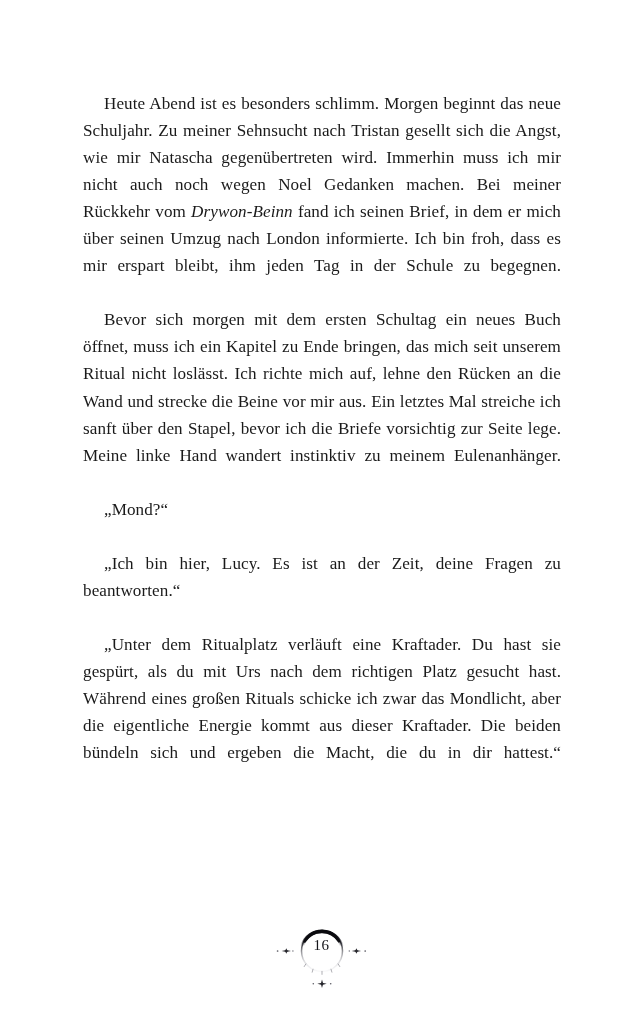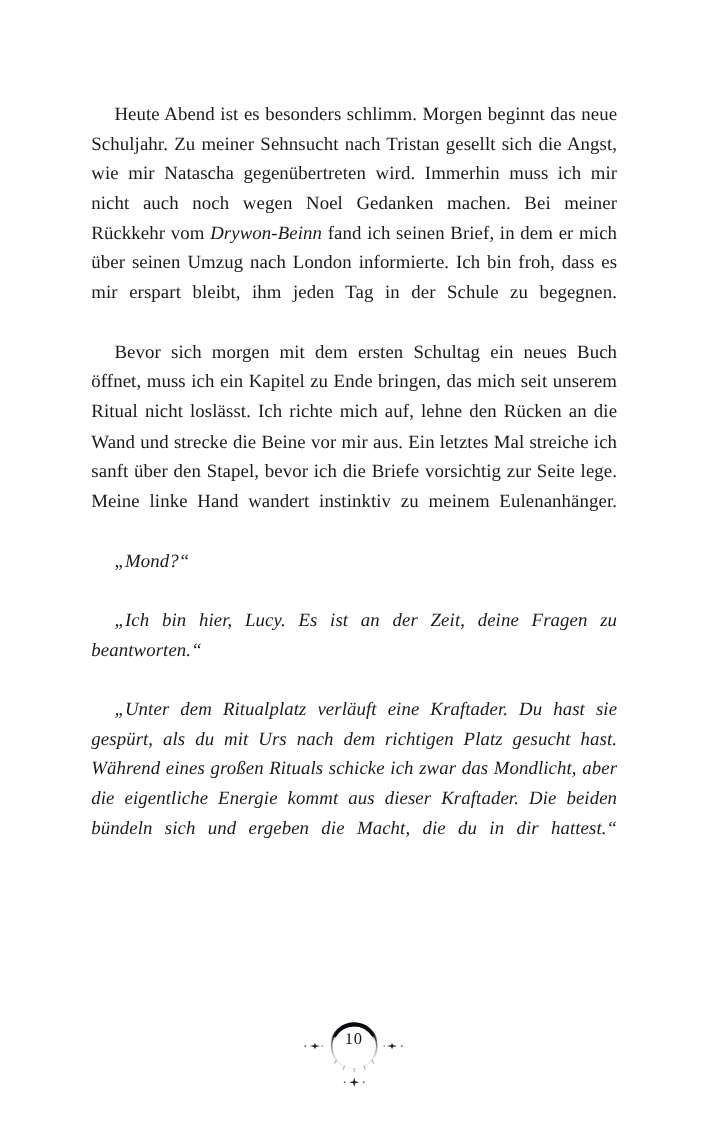--- a/index.html
+++ b/index.html
@@ -36,21 +36,20 @@
     line-height: 27.05px;
     text-align: justify;
     text-justify: inter-word;
     text-indent: 21px;
     hyphens: manual;
     -webkit-hyphens: manual;
     word-spacing: 0.02em;
     letter-spacing: 0.005em;
   }
   p.para.italic {
-    font-style: italic;
   }
   p.para .it {
     font-style: italic;
     margin-top: 36px;
   }
   
   p.para::after {
     content: "";
     display: inline-block;
     width: 100%;
@@ -154,17 +153,17 @@
         </g>
 
         <g>
           <path d="M 75 54.5 L 76.2 58.8 L 75 63.1 L 73.8 58.8 Z" fill="#26262c"></path>
           <path d="M 70.3 58.8 L 75 57.7 L 79.7 58.8 L 75 59.9 Z" fill="#26262c"></path>
           <circle cx="66.3" cy="58.8" r="0.8" fill="#5a5a63"></circle>
           <circle cx="83.7" cy="58.8" r="0.8" fill="#5a5a63"></circle>
         </g>
       </svg>
 
-      <div class="page-number">10</div>
+      <div class="page-number">16</div>
     </div>
   </div>
 
 </div>
 
 </body></html>

